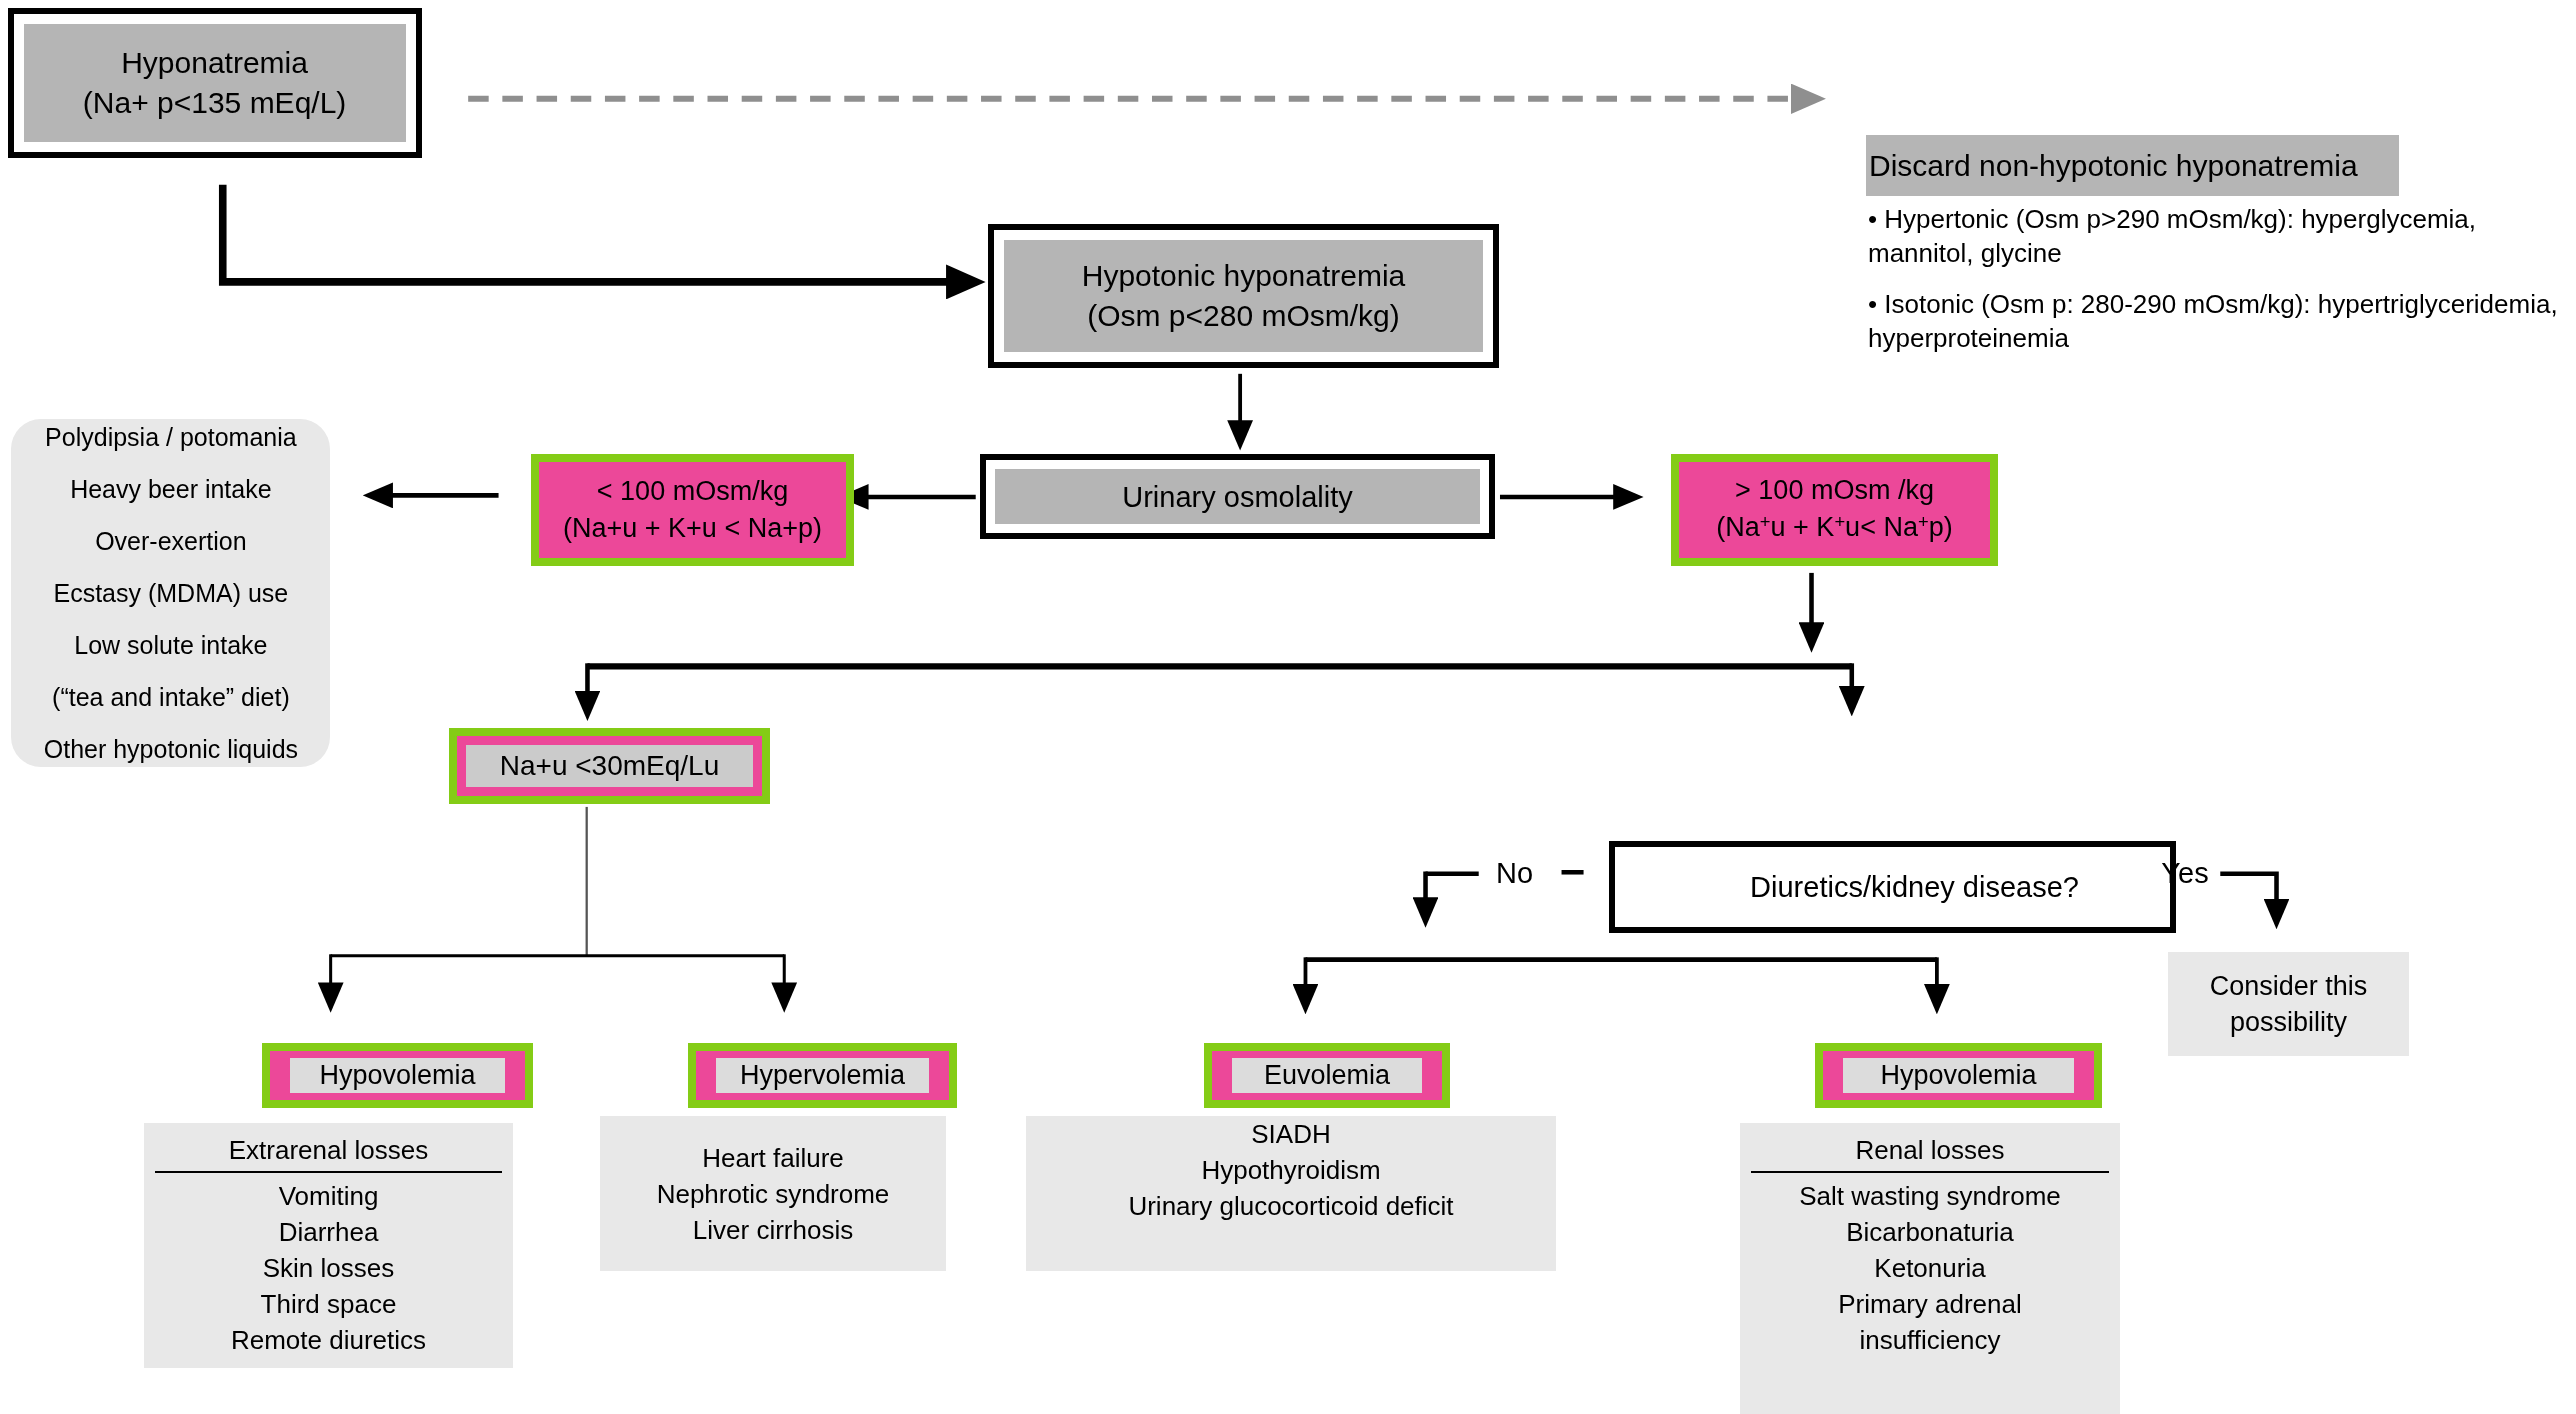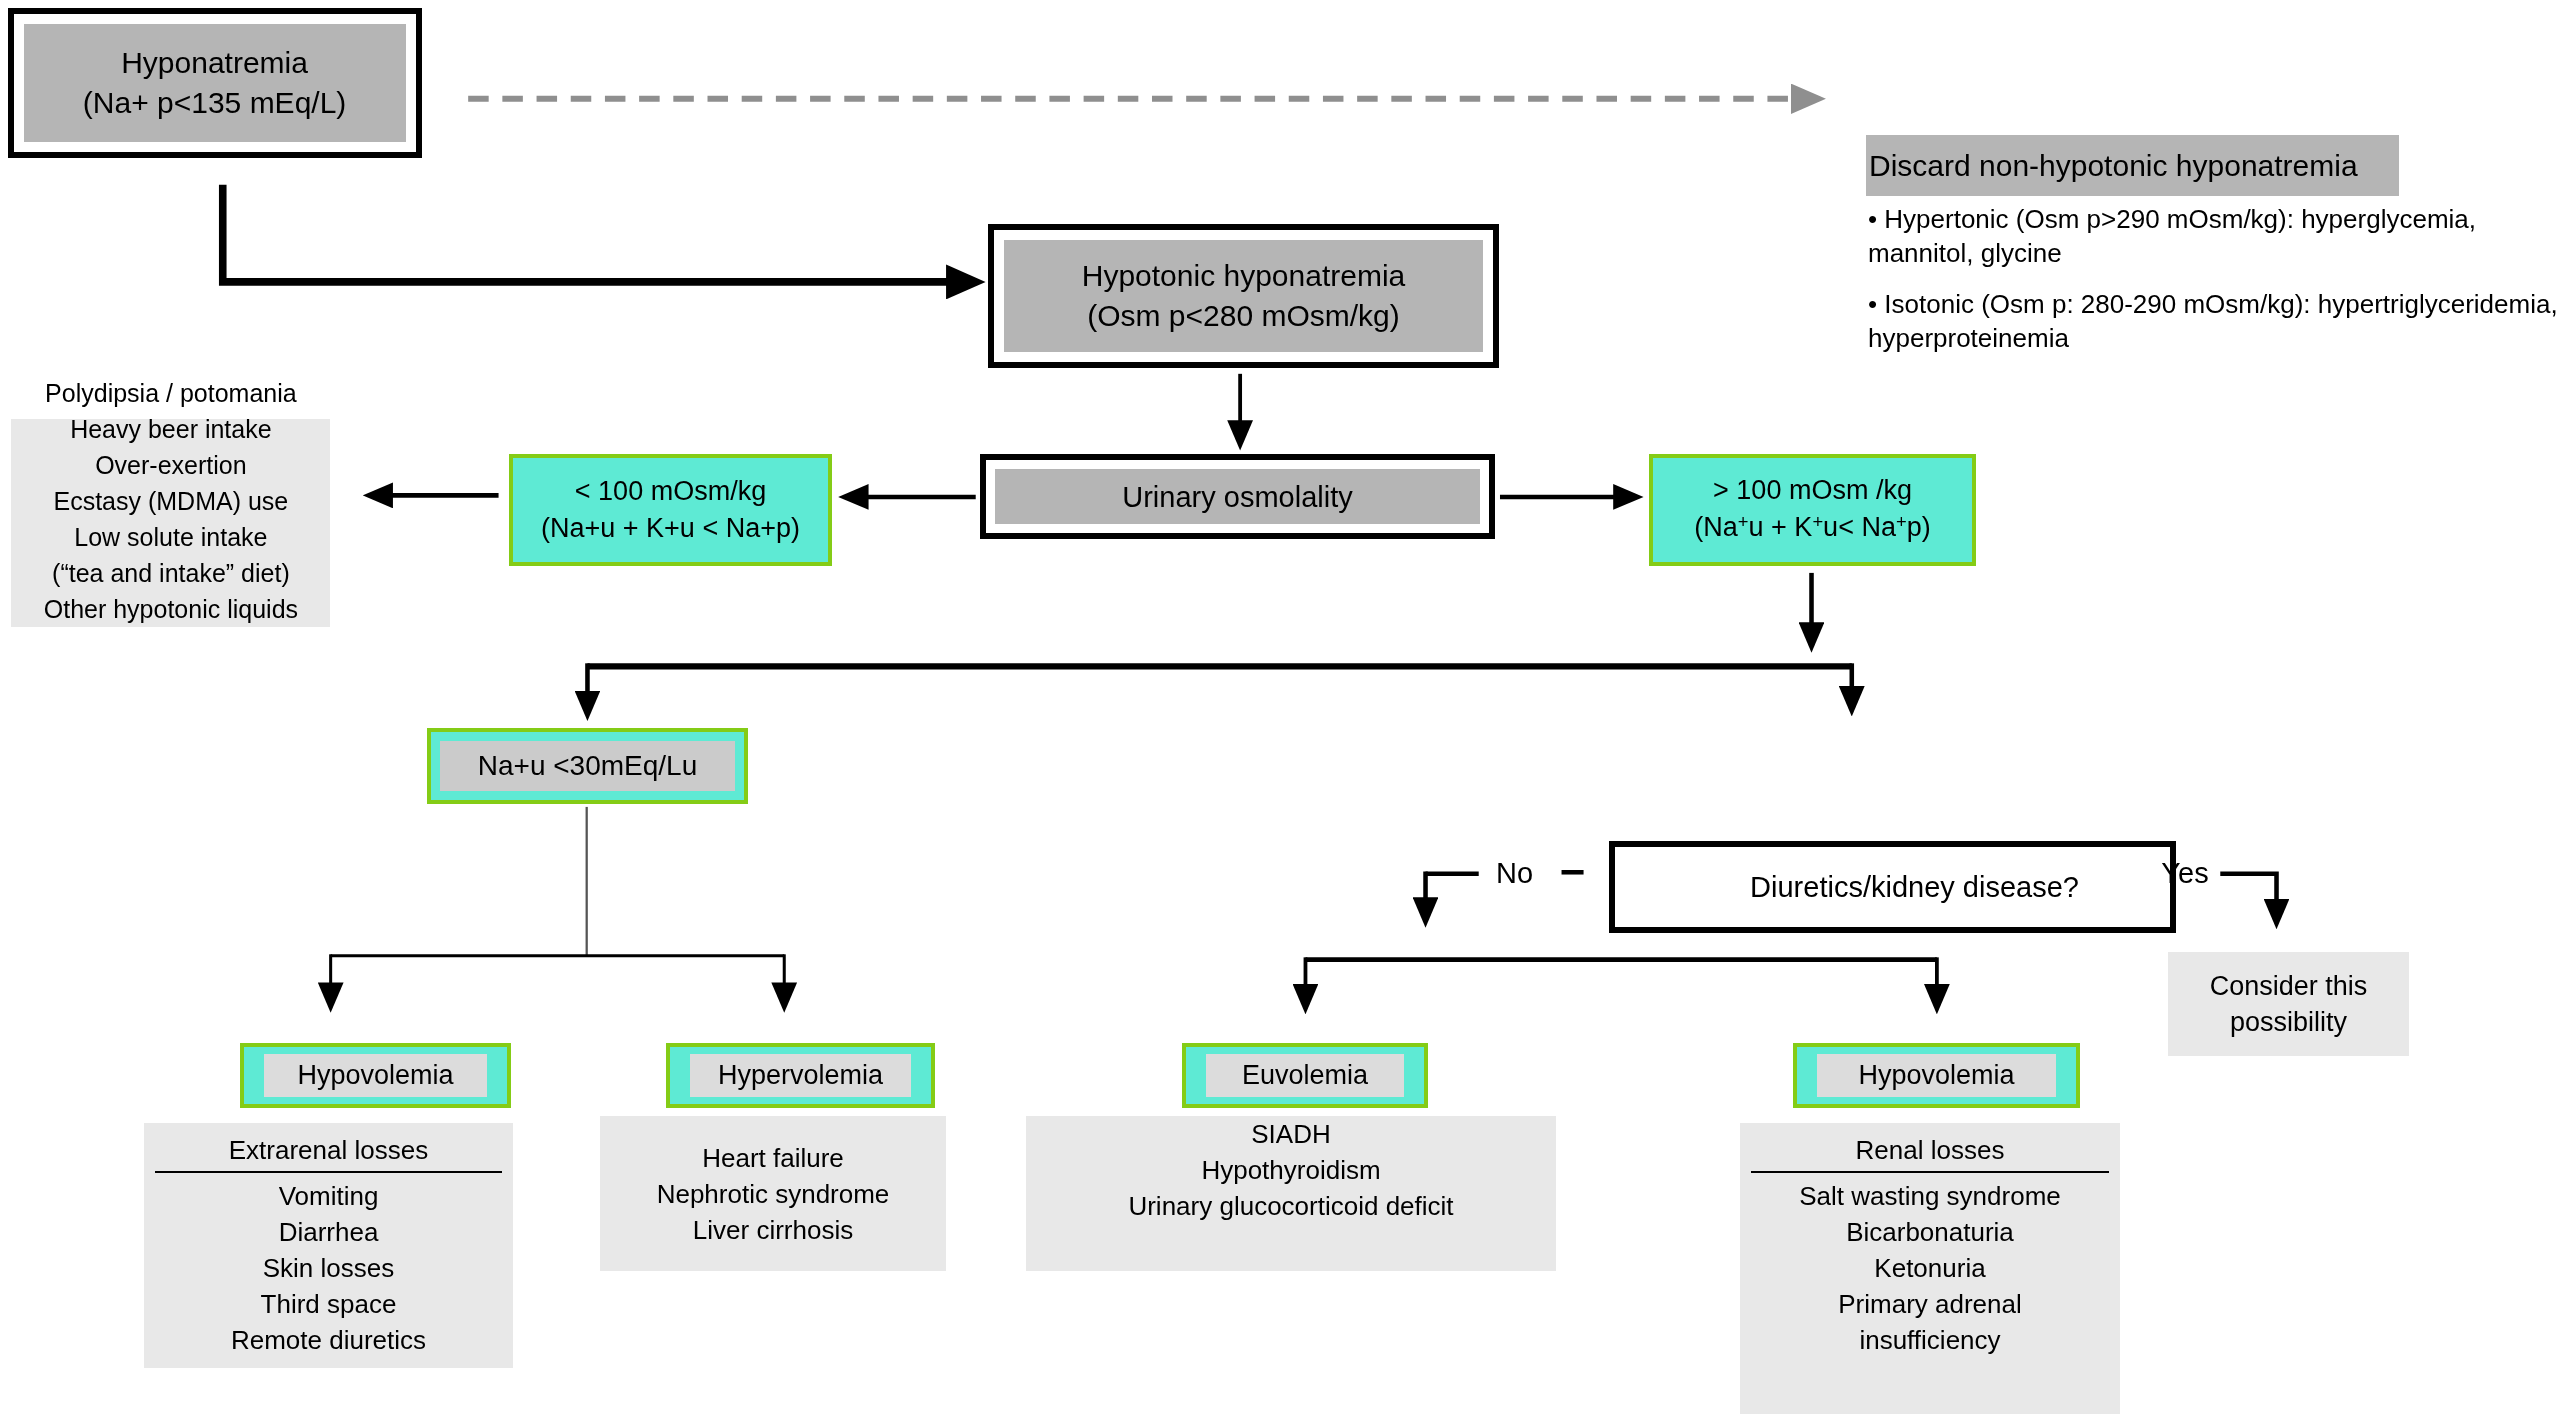--- a/index.html
+++ b/index.html
@@ -2,21 +2,21 @@
 <html style="font-size:12px"><head>
 <meta charset="utf-8">
 <title>Flowchart</title>
 <style>
   html,body{margin:0;padding:0;background:#fff;}
   #canvas{position:relative;width:2576px;height:1414px;background:#ffffff;overflow:hidden;
           font-family:"Liberation Sans",sans-serif;color:#000;}
   #arrows{position:absolute;left:0;top:0;z-index:1;}
   .node{position:absolute;z-index:2;box-sizing:border-box;}
   .frame{background:#fff;border:6.8px solid #000;padding-left:44px;}
-  .frame-thin{background:#5eead4;border:4px solid #84cc16;}
+  .frame-thin{background:#ec4899;border:8px solid #84cc16;margin-left:22px;}
   .fill{position:absolute;background:#b5b5b5;display:flex;flex-direction:column;
         align-items:center;justify-content:center;text-align:center;}
   .fill.inset13{left:10px;right:10px;top:10px;bottom:10px;}
   .fill.inset12{left:9px;right:9px;top:9px;bottom:9px;}
   .fill.gray-c{background:#cbcbcb;}
   .fill.gray-l{background:#dcdcdc;}
   .panel{background:#e8e8e8;display:flex;flex-direction:column;align-items:center;
          text-align:center;z-index:2;}
   .big-title{font-size:30px;line-height:40px;}
   .mid-title{font-size:29px;line-height:38px;}
@@ -129,21 +129,21 @@
     <div>(Na+u + K+u &lt; Na+p)</div>
   </div>
 
   <div class="node frame-thin whitebox" style="left:1649px;top:454px;width:327px;height:112px;">
     <div>&gt; 100 mOsm /kg</div>
     <div>
       <span>(Na</span><span class="sup">+</span><span>u + K</span><span class="sup">+</span><span>u&lt; Na</span><span class="sup">+</span><span>p)</span>
     </div>
   </div>
 
-  <div class="panel list-text" style="position:absolute;left:11.4px;top:419px;width:319px;height:208px;justify-content:flex-end;">
+  <div class="panel list-text" style="position:absolute;left:11.4px;top:419px;width:319px;height:348px;justify-content:space-between;border-radius:30px;">
     <div>Polydipsia / potomania</div>
     <div>Heavy beer intake</div>
     <div>Over-exertion</div>
     <div>Ecstasy (MDMA) use</div>
     <div>Low solute intake</div>
     <div>(“tea and intake” diet)</div>
     <div>Other hypotonic liquids</div>
   </div>
 
   <div class="node frame-thin" style="left:427px;top:728px;width:321px;height:76px;">

